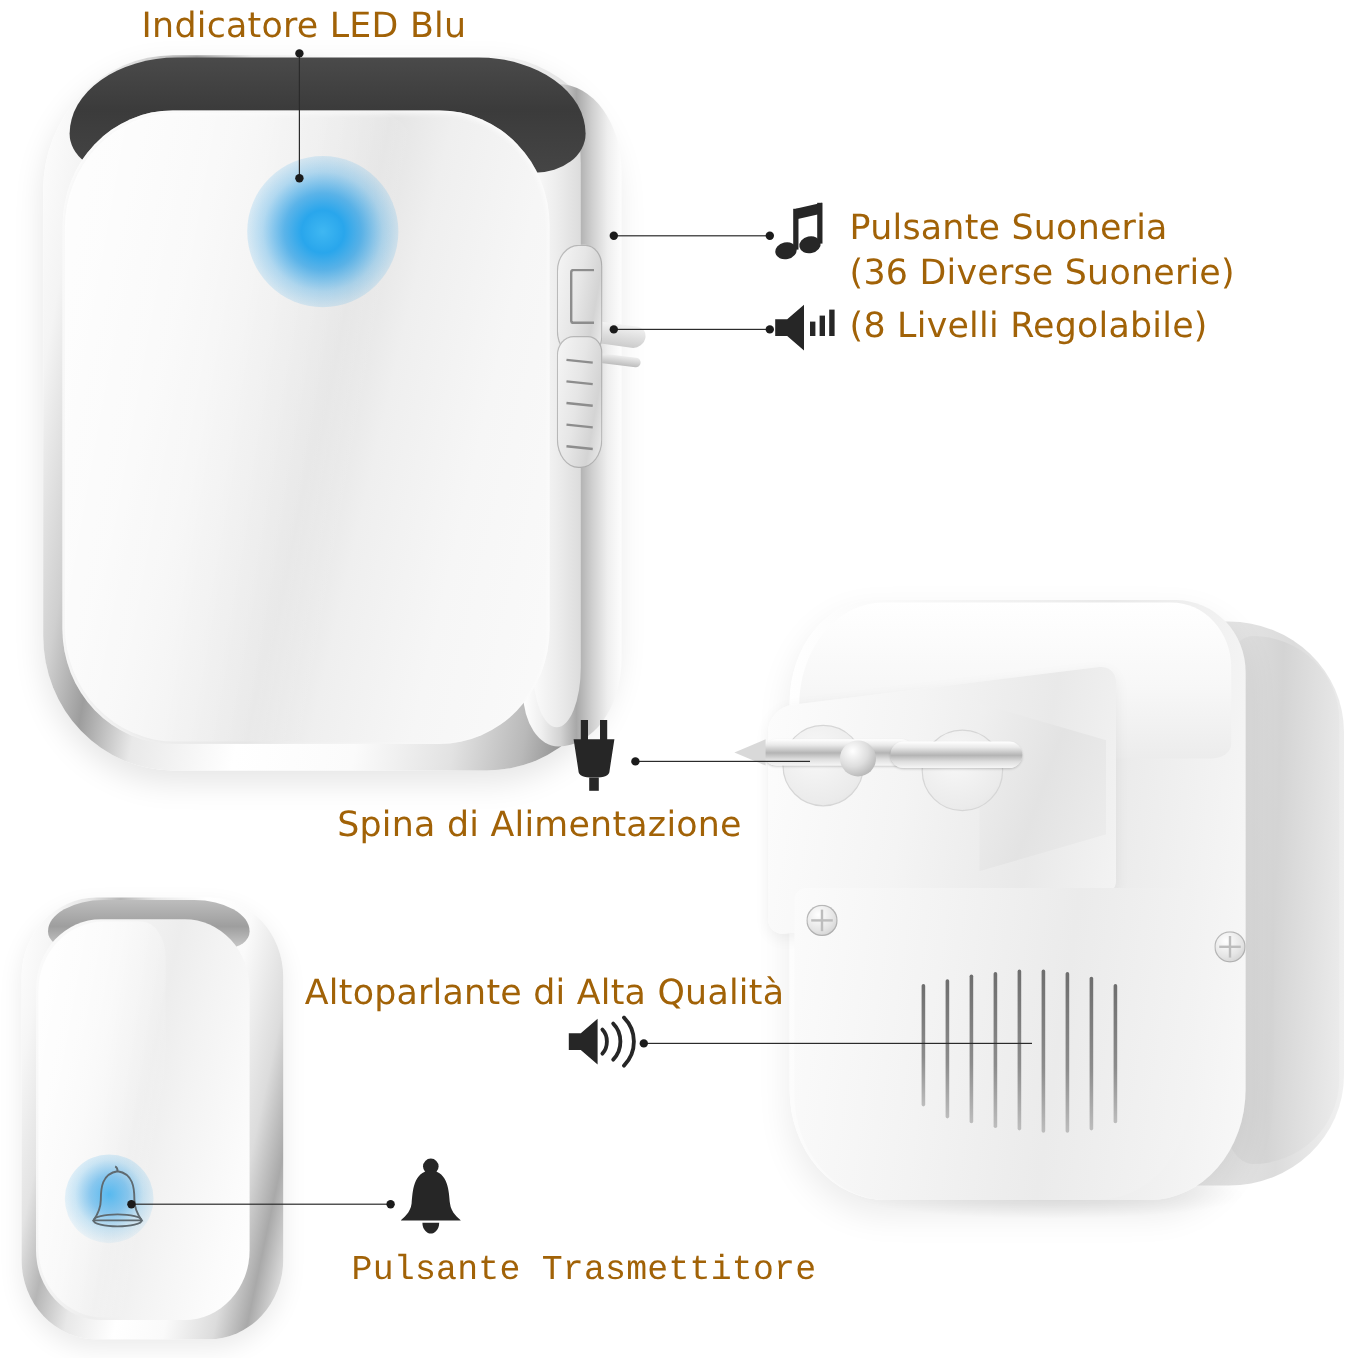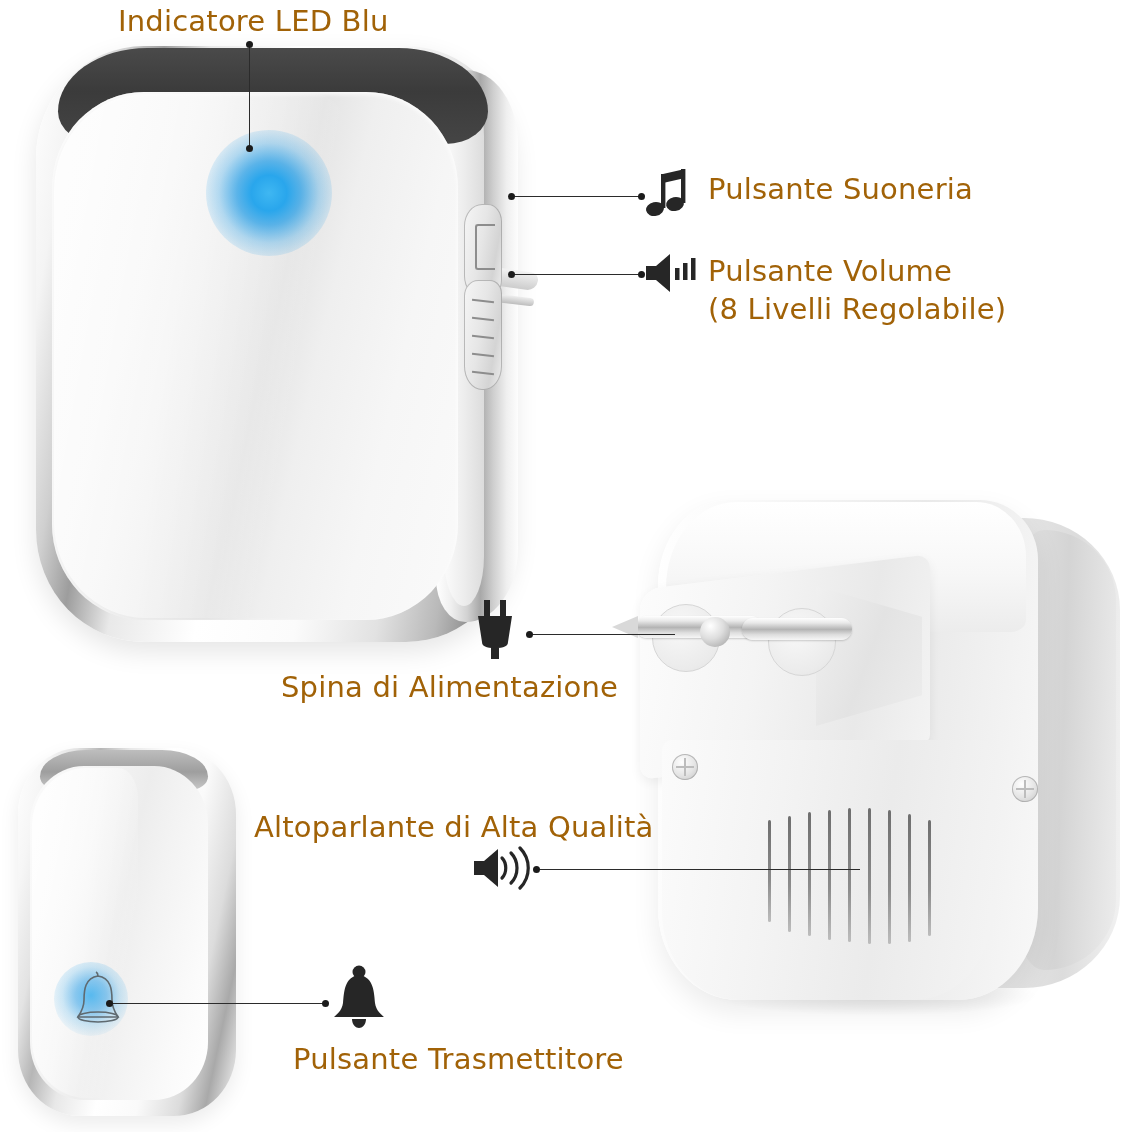--- a/index.html
+++ b/index.html
@@ -544,33 +544,33 @@
   <div class="dot" style="left:638px; top:193px;"></div>
   <svg class="icon" style="left:645px; top:168px;" width="48" height="54" viewBox="0 0 48 54">
     <path d="M18 6 L40 1 L40 10 L18 15 Z" fill="#262626"></path>
     <rect x="16" y="6" width="4.4" height="34" fill="#262626"></rect>
     <rect x="36" y="1" width="4.4" height="34" fill="#262626"></rect>
     <ellipse cx="10" cy="41" rx="9" ry="7" fill="#262626" transform="rotate(-12 10 41)"></ellipse>
     <ellipse cx="30" cy="36" rx="9" ry="7" fill="#262626" transform="rotate(-12 30 36)"></ellipse>
   </svg>
   <div class="label" style="left:708px; top:136px;margin-top:34px;">
     <span class="l2">Pulsante Suoneria</span>
+    <span class="l2">(36 Diverse Suonerie)</span>
   </div>
 
   <div class="leader" style="left:512px; top:274px; width:130px;"></div>
   <div class="dot" style="left:508px; top:271px;"></div>
   <div class="dot" style="left:638px; top:271px;"></div>
   <svg class="icon" style="left:644px; top:252px;" width="56" height="42" viewBox="0 0 56 42">
     <path d="M2 14 L12 14 L26 2 L26 40 L12 28 L2 28 Z" fill="#262626"></path>
     <rect x="31" y="16" width="4.5" height="12" fill="#262626"></rect>
     <rect x="39" y="11" width="4.5" height="17" fill="#262626"></rect>
     <rect x="47" y="6" width="4.5" height="22" fill="#262626"></rect>
   </svg>
   <div class="label" style="left:708px; top:252px;">
-    <span class="l2">Pulsante Volume</span>
     <span class="l2">(8 Livelli Regolabile)</span>
   </div>
 
   <svg class="icon" style="left:470px; top:600px;" width="56" height="62" viewBox="0 0 56 62">
     <rect x="14" y="0" width="6" height="18" fill="#262626"></rect>
     <rect x="30" y="0" width="6" height="18" fill="#262626"></rect>
     <path d="M8 16 L42 16 L38 42 C38 46 34 48 25 48 C16 48 12 46 12 42 Z" fill="#262626"></path>
     <rect x="21" y="48" width="8" height="11" fill="#262626"></rect>
   </svg>
   <div class="leader" style="left:530px; top:634px; width:145px;"></div>
@@ -592,17 +592,17 @@
   <div class="dot" style="left:533px; top:866px;"></div>
 
   <div class="leader" style="left:110px; top:1003px; width:215px;"></div>
   <div class="dot" style="left:106px; top:1000px;"></div>
   <div class="dot" style="left:322px; top:1000px;"></div>
   <svg class="icon" style="left:330px; top:965px;" width="58" height="64" viewBox="0 0 58 64">
     <circle cx="29" cy="7" r="6.5" fill="#262626"></circle>
     <path d="M29 10 C14 12 14 28 13 38 C12 46 6 50 4 52 L54 52 C52 50 46 46 45 38 C44 28 44 12 29 10 Z" fill="#262626"></path>
     <path d="M22 54 C22 60 26 63 29 63 C32 63 36 60 36 54 Z" fill="#262626"></path>
   </svg>
-  <div class="label" style="left:293px; top:1040px;">
+  <div class="label" style="left:293px; top:1040px;font-family:Liberation Mono, monospace;">
     <span class="l2">Pulsante Trasmettitore</span>
   </div>
 
 </div>
 
 </body></html>

